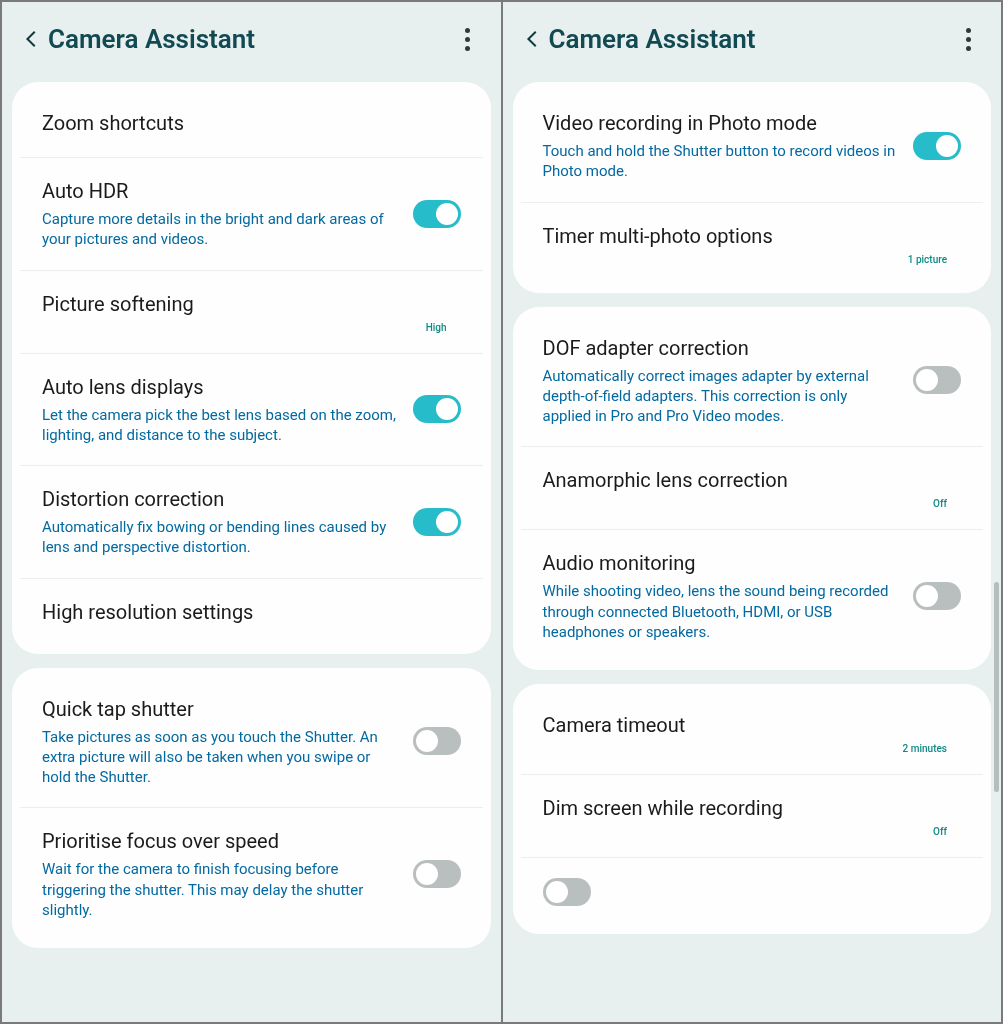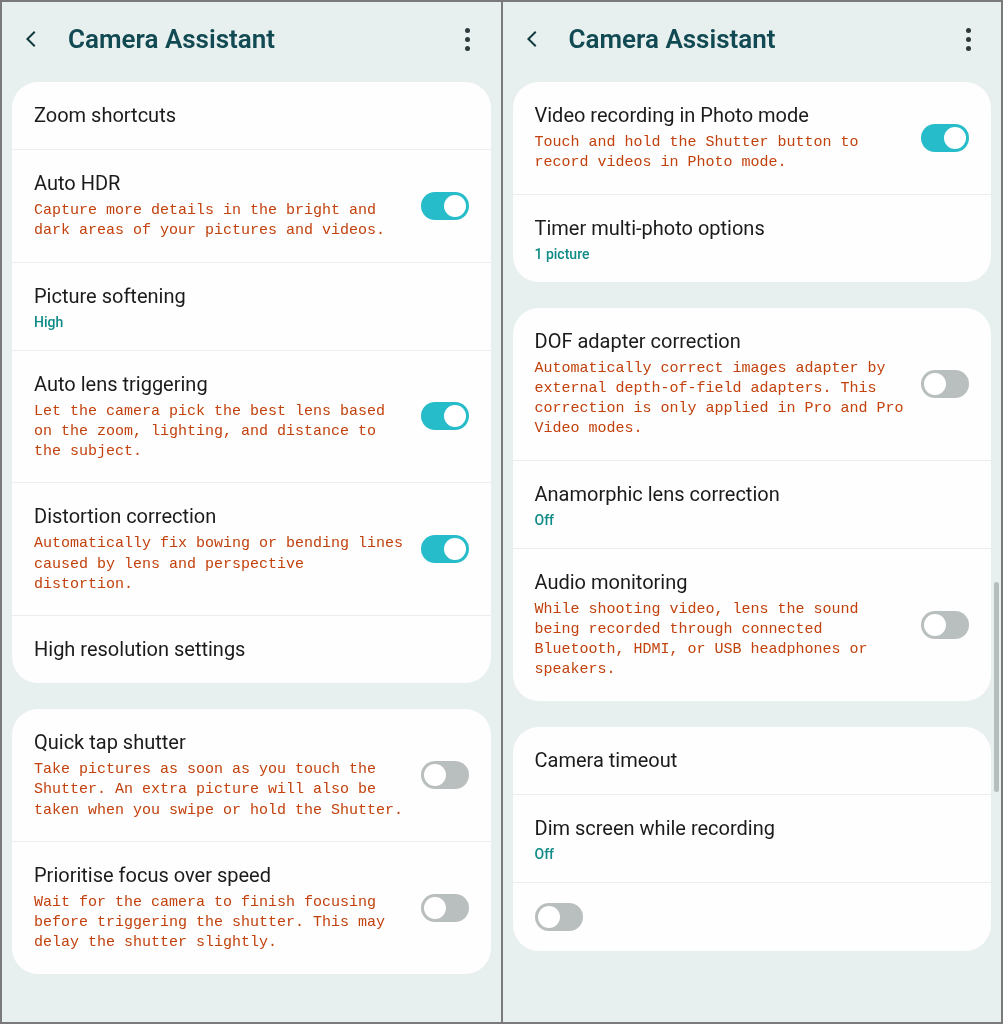--- a/index.html
+++ b/index.html
@@ -16,21 +16,21 @@
     flex: 1;
     background: #e8efef;
     display: flex;
     flex-direction: column;
     overflow: hidden;
   }
   .header {
     display: flex;
     align-items: center;
     padding: 22px 18px 28px 18px;
-    gap: 24px;
+    gap: 4px;
   }
   .back-icon {
     width: 24px;
     height: 24px;
     display: flex;
     align-items: center;
     justify-content: center;
     cursor: pointer;
   }
   .back-icon svg { stroke: #113a3e; stroke-width: 2.2; fill: none; }
@@ -55,50 +55,50 @@
     width: 5px; height: 5px; border-radius: 50%; background: #2d3a3b;
   }
   .content {
     flex: 1;
     overflow: hidden;
     padding: 0 10px;
   }
   .card {
     background: #fefefe;
     border-radius: 26px;
-    margin-bottom: 26px;
-    padding: 0;
+    margin-bottom: 14px;
+    padding: 8px;
   }
   .item {
     display: flex;
     align-items: center;
     padding: 20px 22px;
     border-bottom: 1px solid #eceeee;
     cursor: pointer;
   }
   .item:last-child { border-bottom: none; }
   .item-text { flex: 1; padding-right: 14px; }
   .item-title {
     font-size: 20px;
     color: #1b1b1b;
     font-weight: 400;
     line-height: 1.35;
   }
   .item-desc {
     font-size: 15px;
-    color: #c2410c;
+    color: #0369a1;
     line-height: 1.35;
     margin-top: 4px;
-    font-family: Liberation Mono, monospace;
   }
   .item-value {
-    font-size: 14px;
+    font-size: 10px;
     color: #0f8a86;
     margin-top: 4px;
     font-weight: 500;
+    text-align: right;
   }
   .toggle {
     width: 48px;
     height: 28px;
     border-radius: 14px;
     position: relative;
     flex-shrink: 0;
     cursor: pointer;
   }
   .toggle .knob {
@@ -158,21 +158,21 @@
           </div>
       </div>
       <div class="item">
         <div class="item-text">
           <div class="item-title">Picture softening</div>
           <div class="item-value">High</div>
         </div>
       </div>
       <div class="item">
         <div class="item-text">
-          <div class="item-title">Auto lens triggering</div>
+          <div class="item-title">Auto lens displays</div>
           <div class="item-desc">Let the camera pick the best lens based on the zoom, lighting, and distance to the subject.</div>
         </div>
         <div class="toggle on">
             <div class="knob"></div>
           </div>
       </div>
       <div class="item">
         <div class="item-text">
           <div class="item-title">Distortion correction</div>
           <div class="item-desc">Automatically fix bowing or bending lines caused by lens and perspective distortion.</div>
@@ -270,20 +270,21 @@
         <div class="toggle off">
             <div class="knob"></div>
           </div>
       </div>
     </div>
 
     <div class="card">
       <div class="item">
         <div class="item-text">
           <div class="item-title">Camera timeout</div>
+          <div class="item-value">2 minutes</div>
         </div>
       </div>
       <div class="item">
         <div class="item-text">
           <div class="item-title">Dim screen while recording</div>
           <div class="item-value">Off</div>
         </div>
       </div>
       <div class="item">
         <div class="toggle off">

